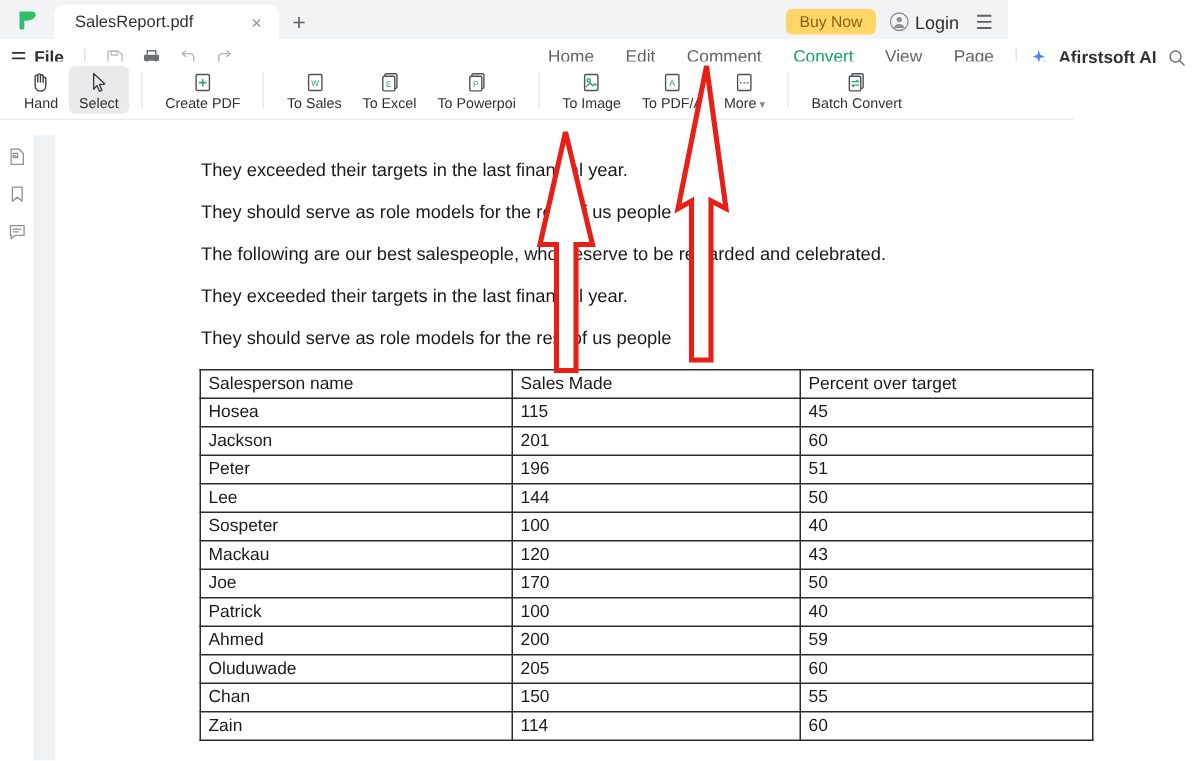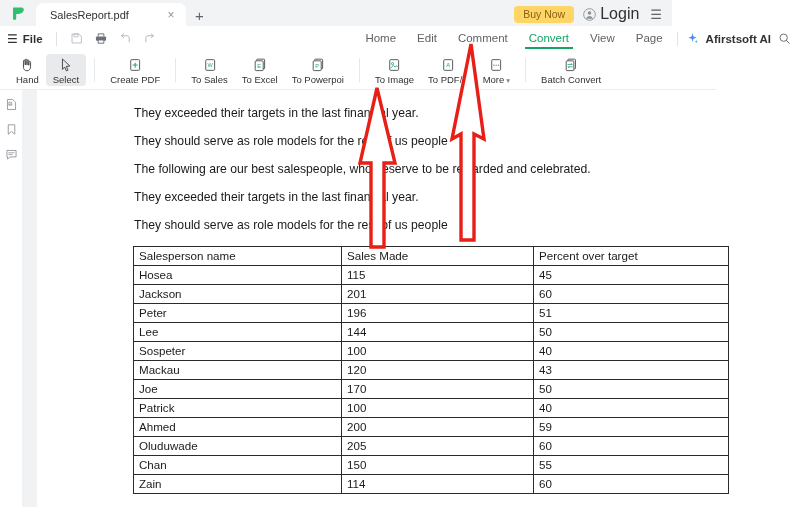--- a/index.html
+++ b/index.html
@@ -47,21 +47,21 @@
   }
   .buy-now {
     background: #ffd666; color: #8a6116;
     font-size: 10.5px; font-weight: normal;
     border-radius: 4px; padding: 2.5px 9px;
     cursor: pointer; border: none;
     font-family: "Liberation Sans", sans-serif;
   }
   .login-wrap {
     display: flex; align-items: center; gap: 4px;
-    font-size: 16px; color: #303133; cursor: pointer;
+    font-size: 12px; color: #303133; cursor: pointer;
   }
   .hamburger-right {
     font-size: 13px; color: #606266; cursor: pointer;
     padding: 0 2px;
   }
 
   
   .menurow {
     position: absolute; left: 0; top: 26px; width: 800px; height: 25px;
     background: #ffffff;
@@ -89,21 +89,21 @@
     content: ""; position: absolute; left: -4px; right: -4px; bottom: -3px;
     height: 1.6px; background: #13a463;
   }
   .menu-right {
     display: flex; align-items: center; gap: 7px; padding-right: 9px;
   }
   .ai-label { font-size: 11.5px; font-weight: bold; color: #303133; cursor: pointer; }
 
   
   .toolbar {
-    position: absolute; left: 0; top: 51px; width: 716px; height: 39px;
+    position: absolute; left: 0; top: 41px; width: 716px; height: 39px;
     background: #ffffff; border-bottom: 1px solid #ebedf0;
     display: flex; align-items: center;
   }
   .tool {
     display: flex; flex-direction: column; align-items: center;
     justify-content: center; gap: 1px;
     padding: 2px 7px 1px 7px; border-radius: 4px;
     cursor: pointer; min-width: 34px;
   }
   .tool.sel { background: #e9eaec; }

